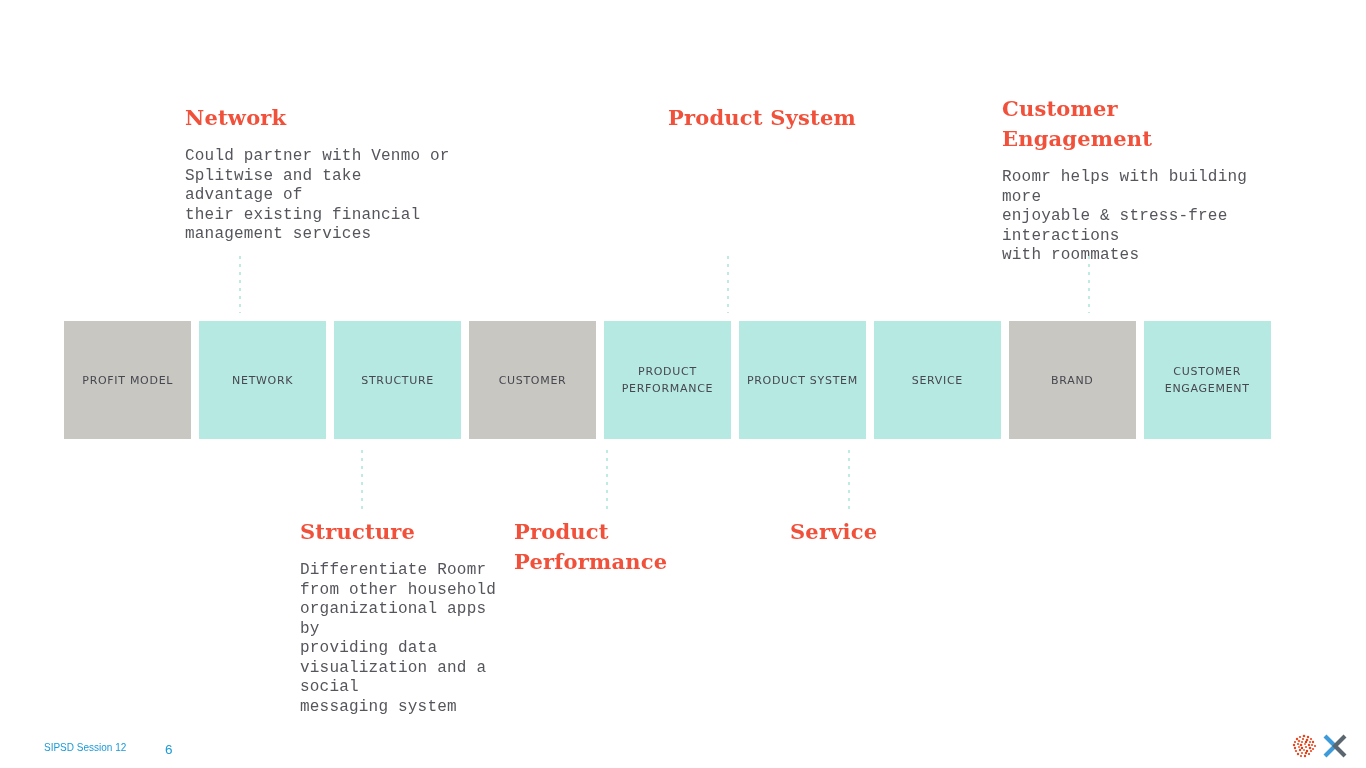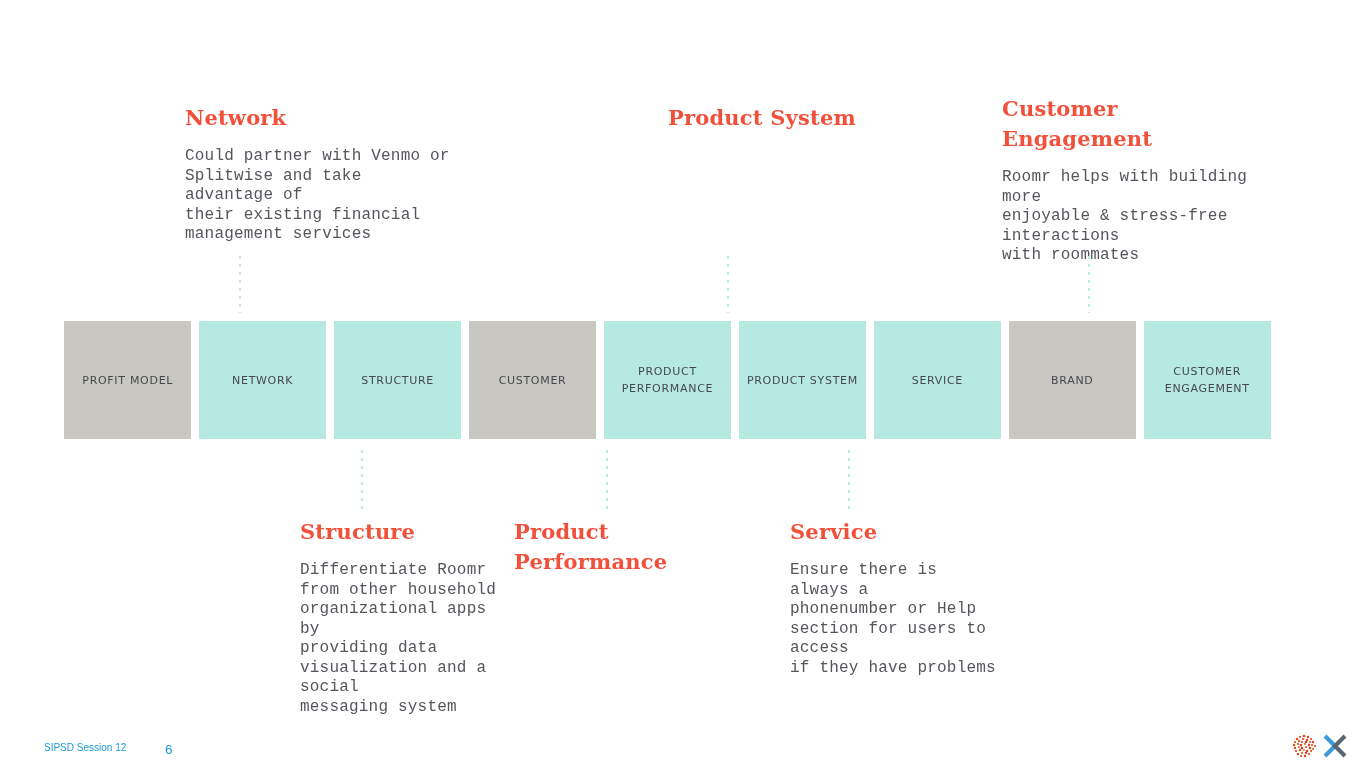--- a/index.html
+++ b/index.html
@@ -185,24 +185,20 @@
 providing data
 visualization and a social
 messaging system</p>
   </div>
   <div class="annotation" id="ann-product-performance">
     <h2 class="ann-title">Product
 Performance</h2>
   </div>
   <div class="annotation" id="ann-service">
     <h2 class="ann-title">Service</h2>
-    <p class="ann-body">Ensure there is always a
-phonenumber or Help
-section for users to access
-if they have problems</p>
   </div>
 
   <div class="footer-session">SIPSD Session 12</div>
   <div class="footer-page">6</div>
 
   <div class="footer-logo">
     <svg width="62" height="32" viewBox="0 0 62 32">
 
       <g fill="#e8451d">
         <circle cx="14" cy="5" r="1.3"></circle>

